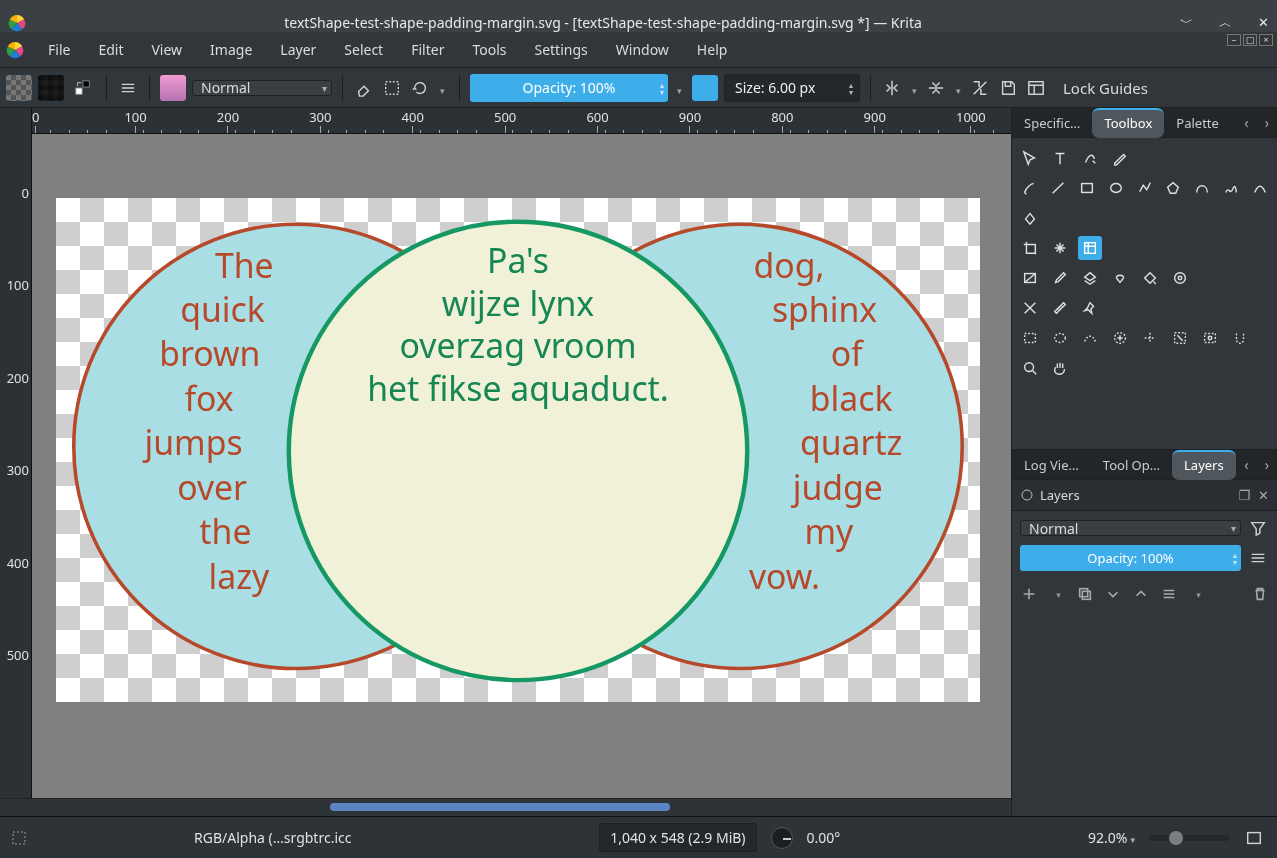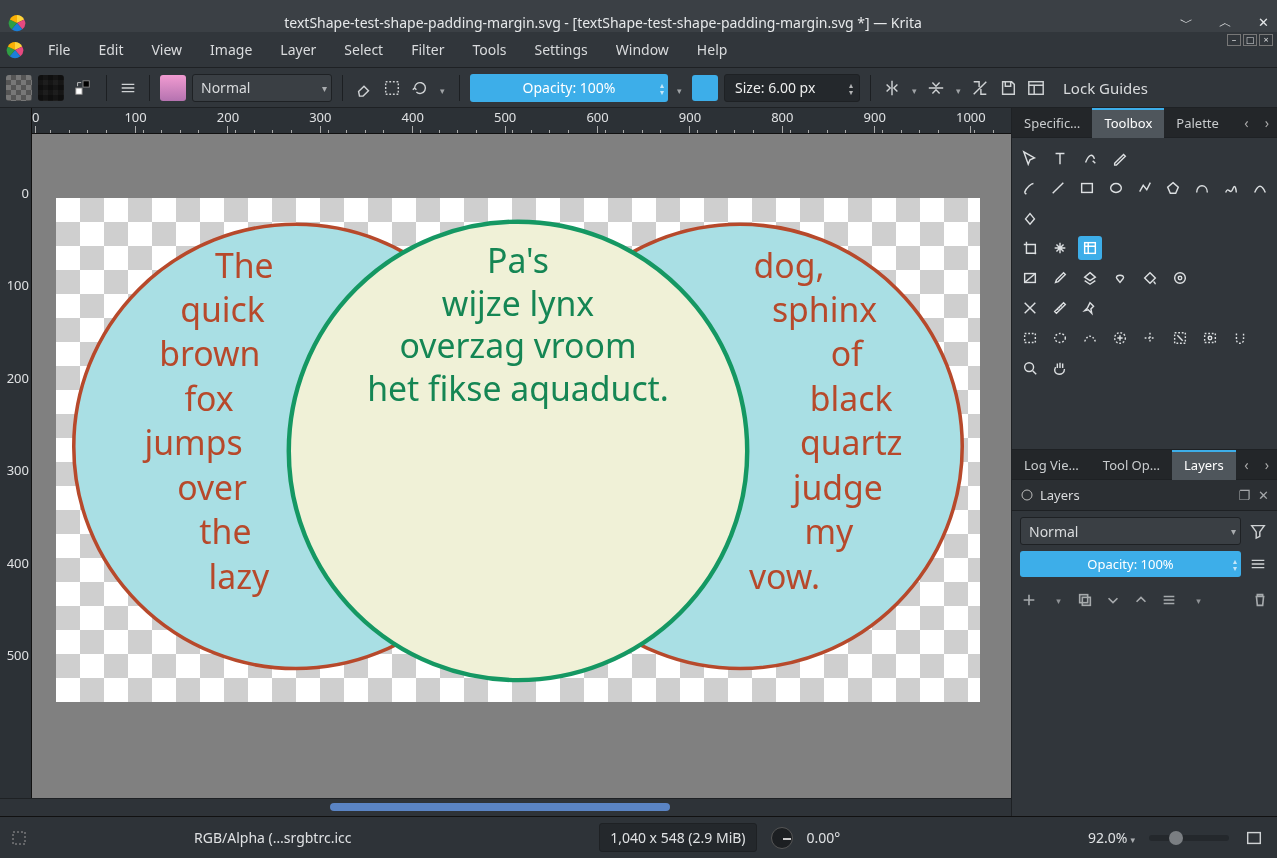--- a/index.html
+++ b/index.html
@@ -54,21 +54,21 @@
   }
   .tbtn, .swatch {
     width:26px; height:26px; display:flex; align-items:center; justify-content:center;
     border-radius:3px; cursor:pointer;
   }
   .tbtn.chk { background-image: linear-gradient(45deg,#555 25%,transparent 25%),linear-gradient(-45deg,#555 25%,transparent 25%),linear-gradient(45deg,transparent 75%,#555 75%),linear-gradient(-45deg,transparent 75%,#555 75%); background-size:10px 10px; background-position:0 0,0 5px,5px -5px,-5px 0; background-color:#777; }
   .tbtn.grid { background-image: repeating-linear-gradient(#555 0 5px,#777 5px 10px), repeating-linear-gradient(90deg,#555 0 5px,#777 5px 10px); background-blend-mode: multiply; background-color:#888;}
   .sep { width:1px; height:26px; background:#1c1f22; margin:0 4px;}
   .drop-combo {
     background:var(--bg-panel2); border:1px solid var(--border);
-    height:28px; border-radius:3px; display:flex; align-items:center;
+    height:16px; border-radius:3px; display:flex; align-items:center;
     padding:0 4px 0 8px; gap:6px; cursor:pointer; font-size:14px;
   }
   .drop-combo .chev { font-size:10px; opacity:.7; }
   .blue-slider {
     background:var(--accent); color:#fff; height:28px; border-radius:3px;
     display:flex; align-items:center; justify-content:center;
     padding:0 10px; font-size:14px; position:relative;
   }
   .spinner {
     background:#24282c; height:28px; border-radius:3px; display:flex; align-items:center;
@@ -131,21 +131,21 @@
   
   .dock {
     width:266px; background:var(--bg-panel); border-left:1px solid var(--border);
     display:flex; flex-direction:column;
   }
   .tabrow {
     display:flex; align-items:center; height:30px; background:var(--bg-darker);
     border-bottom:1px solid var(--border); font-size:13px;
   }
   .tabrow .tab { padding:6px 12px; cursor:pointer; color:#c9ccce;}
-  .tabrow .tab.active { background:var(--tab-active); color:#fff; border-top:2px solid var(--accent); padding-top:4px;}
+  .tabrow .tab.active { background:var(--tab-active); color:#fff; border-top:2px solid var(--accent); padding-top:4px;border-radius:7px;}
   .tabrow .nav { margin-left:auto; padding:0 8px; color:#aaa; cursor:pointer; font-size:14px;}
   .toolbox {
     padding:8px 6px; display:flex; flex-direction:column; gap:6px;
     border-bottom:1px solid var(--border);
     min-height: 312px;
   }
   .tool-row { display:flex; gap:6px; }
   .tool { width:24px; height:24px; display:flex;align-items:center;justify-content:center; border-radius:3px; cursor:pointer;}
   .tool.sel { background:var(--accent);}
   .tool svg { width:16px; height:16px; fill:none; stroke:#dcdfe1; stroke-width:1.6;}

